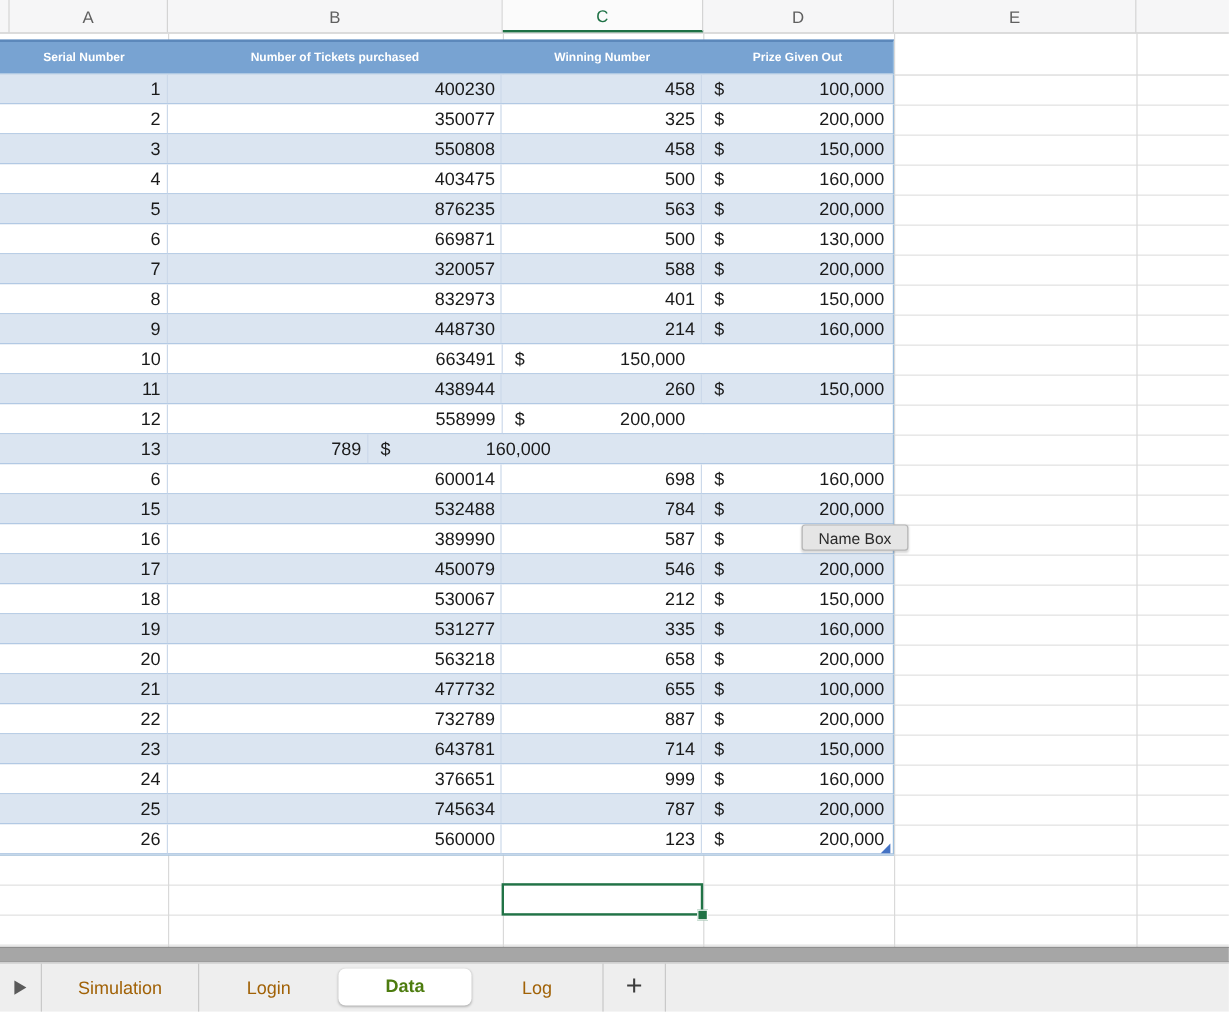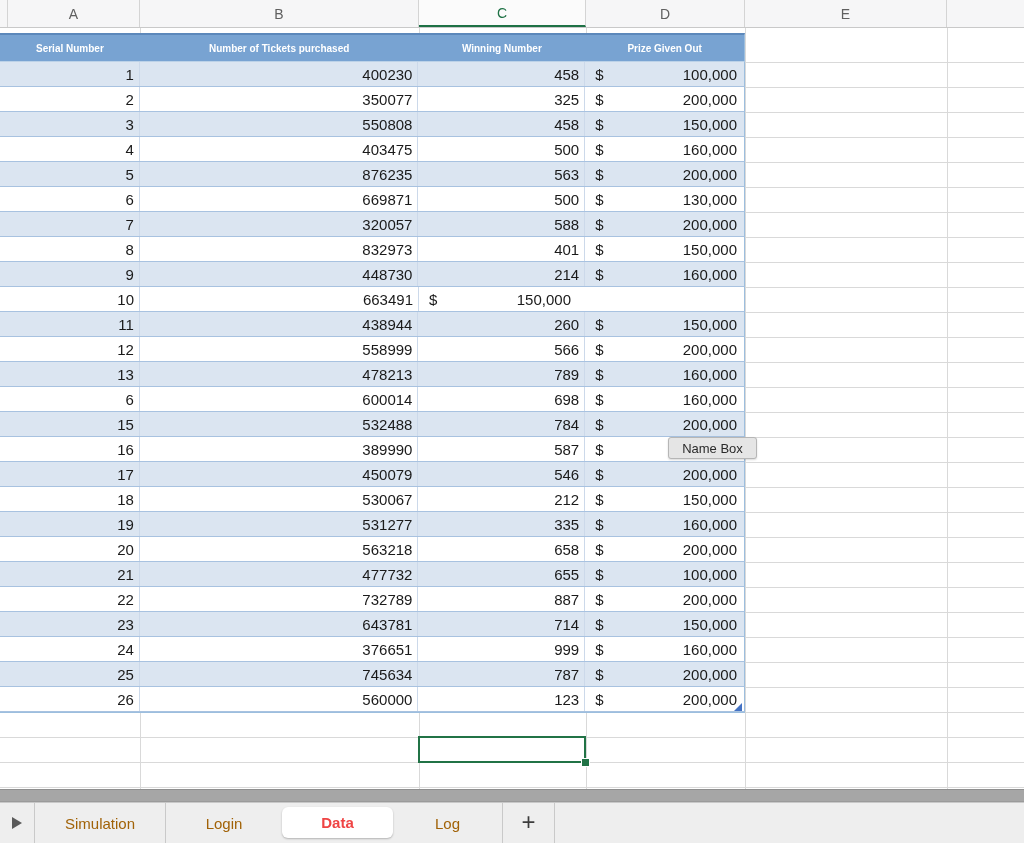--- a/index.html
+++ b/index.html
@@ -59,21 +59,21 @@
 
   
   .tabbar{left:0;top:802px;width:1024px;height:41px;background:#eeeeee;
           border-top:1px solid #c8c8c8;box-sizing:border-box;display:flex;z-index:7;font-size:15px;}
   .arrowbox{width:35px;display:flex;align-items:center;justify-content:center;
             border-right:1px solid #c9c9c9;box-sizing:border-box;}
   .arrow-right{width:0;height:0;border-left:10px solid #5a5a5a;
                border-top:6px solid transparent;border-bottom:6px solid transparent;}
   .tab{display:flex;align-items:center;justify-content:center;color:#a16207;box-sizing:border-box;}
   .tab.sep{border-right:1px solid #c9c9c9;}
-  .tab.active{background:#ffffff;border-radius:6px;margin:4px 0 5px;color:#ef4444;
+  .tab.active{background:#ffffff;border-radius:6px;margin:4px 0 5px;color:#4d7c0f;
               font-weight:bold;box-shadow:0 1px 2px rgba(0,0,0,0.25);border:none;}
   .tab.add{font-size:24px;font-weight:300;color:#3c3c3c;padding-bottom:3px;}
   .tab-fill{flex:1;}
 </style>
 </head>
 <body>
 
 <div class="abs letters-row">
   <div class="letter-strip"></div>
   <div style="display:flex;flex:1;">
@@ -220,30 +220,28 @@
     <div class="td num w-winning c-winning">260</div>
     <div class="td prize w-prize">
       <span class="c-cur">$</span>
       <span class="c-amount">150,000</span>
     </div>
   </div>
 
   <div class="trow">
     <div class="td num w-serial c-serial">12</div>
     <div class="td num w-tickets c-tickets">558999</div>
-    <div class="td num w-winning c-winning">566</div>
     <div class="td prize w-prize">
       <span class="c-cur">$</span>
       <span class="c-amount">200,000</span>
     </div>
   </div>
 
   <div class="trow band">
     <div class="td num w-serial c-serial">13</div>
-    <div class="td num w-tickets c-tickets">478213</div>
     <div class="td num w-winning c-winning">789</div>
     <div class="td prize w-prize">
       <span class="c-cur">$</span>
       <span class="c-amount">160,000</span>
     </div>
   </div>
 
   <div class="trow">
     <div class="td num w-serial c-serial">6</div>
     <div class="td num w-tickets c-tickets">600014</div>

